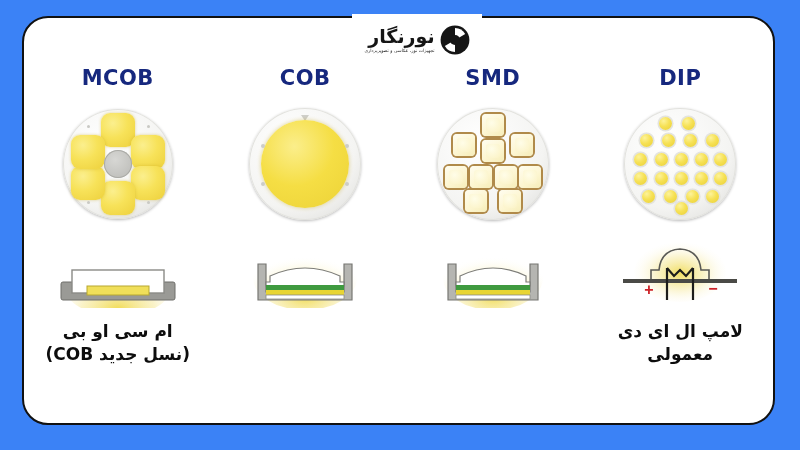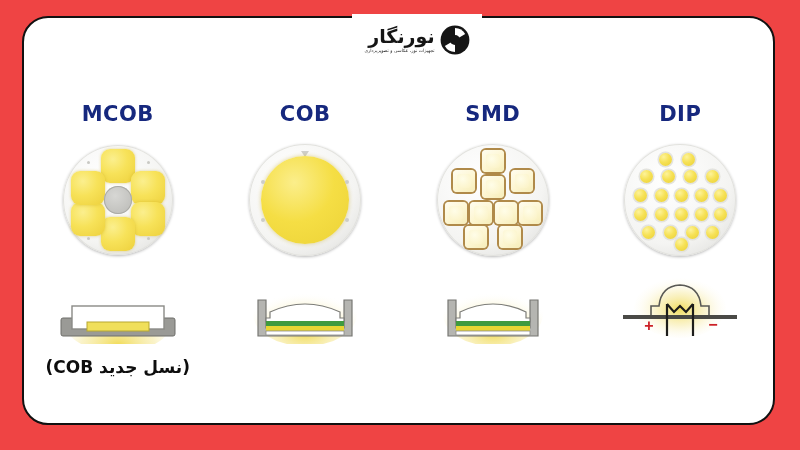--- a/index.html
+++ b/index.html
@@ -1,21 +1,21 @@
 <!DOCTYPE html>
 <html><head>
 <meta charset="utf-8">
 <style>
   html,body{margin:0;padding:0;}
   body{
     width:800px;height:450px;overflow:hidden;
     background:#ffffff;
     font-family:"DejaVu Sans","Liberation Sans",sans-serif;
   }
-  .canvas{position:relative;width:800px;height:450px;background:#ef4444;}
+  .canvas{position:relative;width:800px;height:450px;background:#3b82f6;}
 
   
   .frame{
     position:absolute;left:22px;top:16px;width:753px;height:409px;
     border:2.5px solid #111;border-radius:26px;box-sizing:border-box;
     background:#fff;
   }
 
   
   .brand{
@@ -29,21 +29,21 @@
     letter-spacing:0px;
   }
   .brand-sub{
     font-size:4.6px;color:#2a2a2a;direction:rtl;margin-top:3px;
     white-space:nowrap;
   }
   .brand-mark{width:30px;height:30px;flex:0 0 30px;}
 
   
   .cols{position:absolute;left:24px;top:58px;width:750px;height:350px;display:flex;}
-  .col{flex:1;display:flex;flex-direction:column;align-items:center;margin-top:36px;}
+  .col{flex:1;display:flex;flex-direction:column;align-items:center;}
 
   .col-title{
     font-size:21px;font-weight:bold;color:#16287e;letter-spacing:.5px;
     margin-top:8px;height:26px;
   }
 
   
   .module{
     margin-top:12px;width:128px;height:120px;position:relative;
     display:flex;align-items:center;justify-content:center;
@@ -168,20 +168,21 @@
             </radialGradient>
           </defs>
           <ellipse cx="75" cy="48" rx="54" ry="30" fill="url(#glowA)"></ellipse>
           <rect x="18" y="44" width="114" height="18" rx="2" fill="#9a9a96" stroke="#6f6f6b" stroke-width="1"></rect>
           <rect x="29" y="32" width="92" height="23" fill="#ffffff" stroke="#8a8a86" stroke-width="1.4"></rect>
           <rect x="44" y="48" width="62" height="9" fill="#f0df5a" stroke="#b8a830" stroke-width="1"></rect>
         </svg>
       </div>
 
       <div class="label">
+        <span>ام سی او بی</span>
         <span class="l2">(نسل جدید COB)</span>
       </div>
     </div>
 
     <div class="col">
       <div class="col-title">COB</div>
 
       <div class="module">
         <div class="pcb cob-pcb">
           <div class="cob-notch"></div>
@@ -293,16 +294,20 @@
           <path d="M46 42 L46 32 L54 32 Q56 12 75 11 Q94 12 96 32 L104 32 L104 42 Z" fill="none" stroke="#5a5a56" stroke-width="1.6"></path>
           <rect x="18" y="41" width="114" height="4" fill="#4a4a46"></rect>
           <path d="M62 30 L62 62" stroke="#1d1d1b" stroke-width="2.2" fill="none"></path>
           <path d="M88 30 L88 62" stroke="#1d1d1b" stroke-width="2.2" fill="none"></path>
           <path d="M62 30 L69 38 L75 32 L81 38 L88 30" fill="none" stroke="#1d1d1b" stroke-width="2.2"></path>
           <text x="44" y="57" font-size="16" font-weight="bold" fill="#cc2127" font-family="Liberation Sans, sans-serif" text-anchor="middle">+</text>
           <text x="108" y="56" font-size="16" font-weight="bold" fill="#cc2127" font-family="Liberation Sans, sans-serif" text-anchor="middle">−</text>
         </svg>
       </div>
 
+      <div class="label">
+        <span>لامپ ال ای دی</span>
+        <span class="l2">معمولی</span>
+      </div>
     </div>
 
   </div>
 </div>
 
 </body></html>

